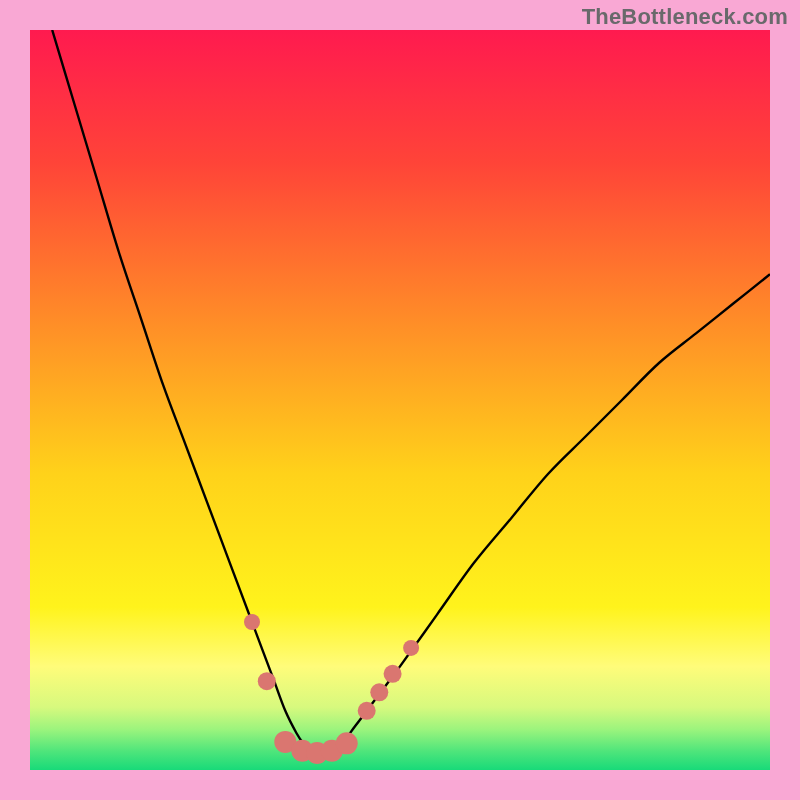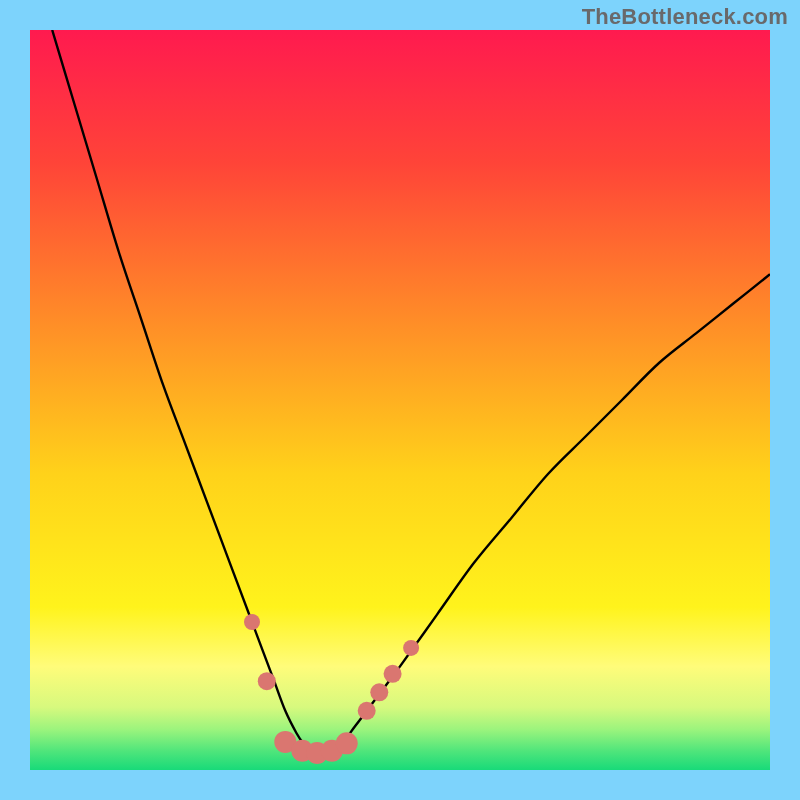--- a/index.html
+++ b/index.html
@@ -8,21 +8,21 @@
     background: #000;
     width: 800px;
     height: 800px;
     overflow: hidden;
     font-family: Arial, Helvetica, sans-serif;
   }
   .outer {
     position: relative;
     width: 800px;
     height: 800px;
-    background: #7dd3fc;
+    background: #f9a8d4;
   }
   .watermark {
     position: absolute;
     top: 4px;
     right: 12px;
     color: #69696b;
     font-size: 22px;
     font-weight: 600;
     letter-spacing: 0.2px;
     z-index: 5;

